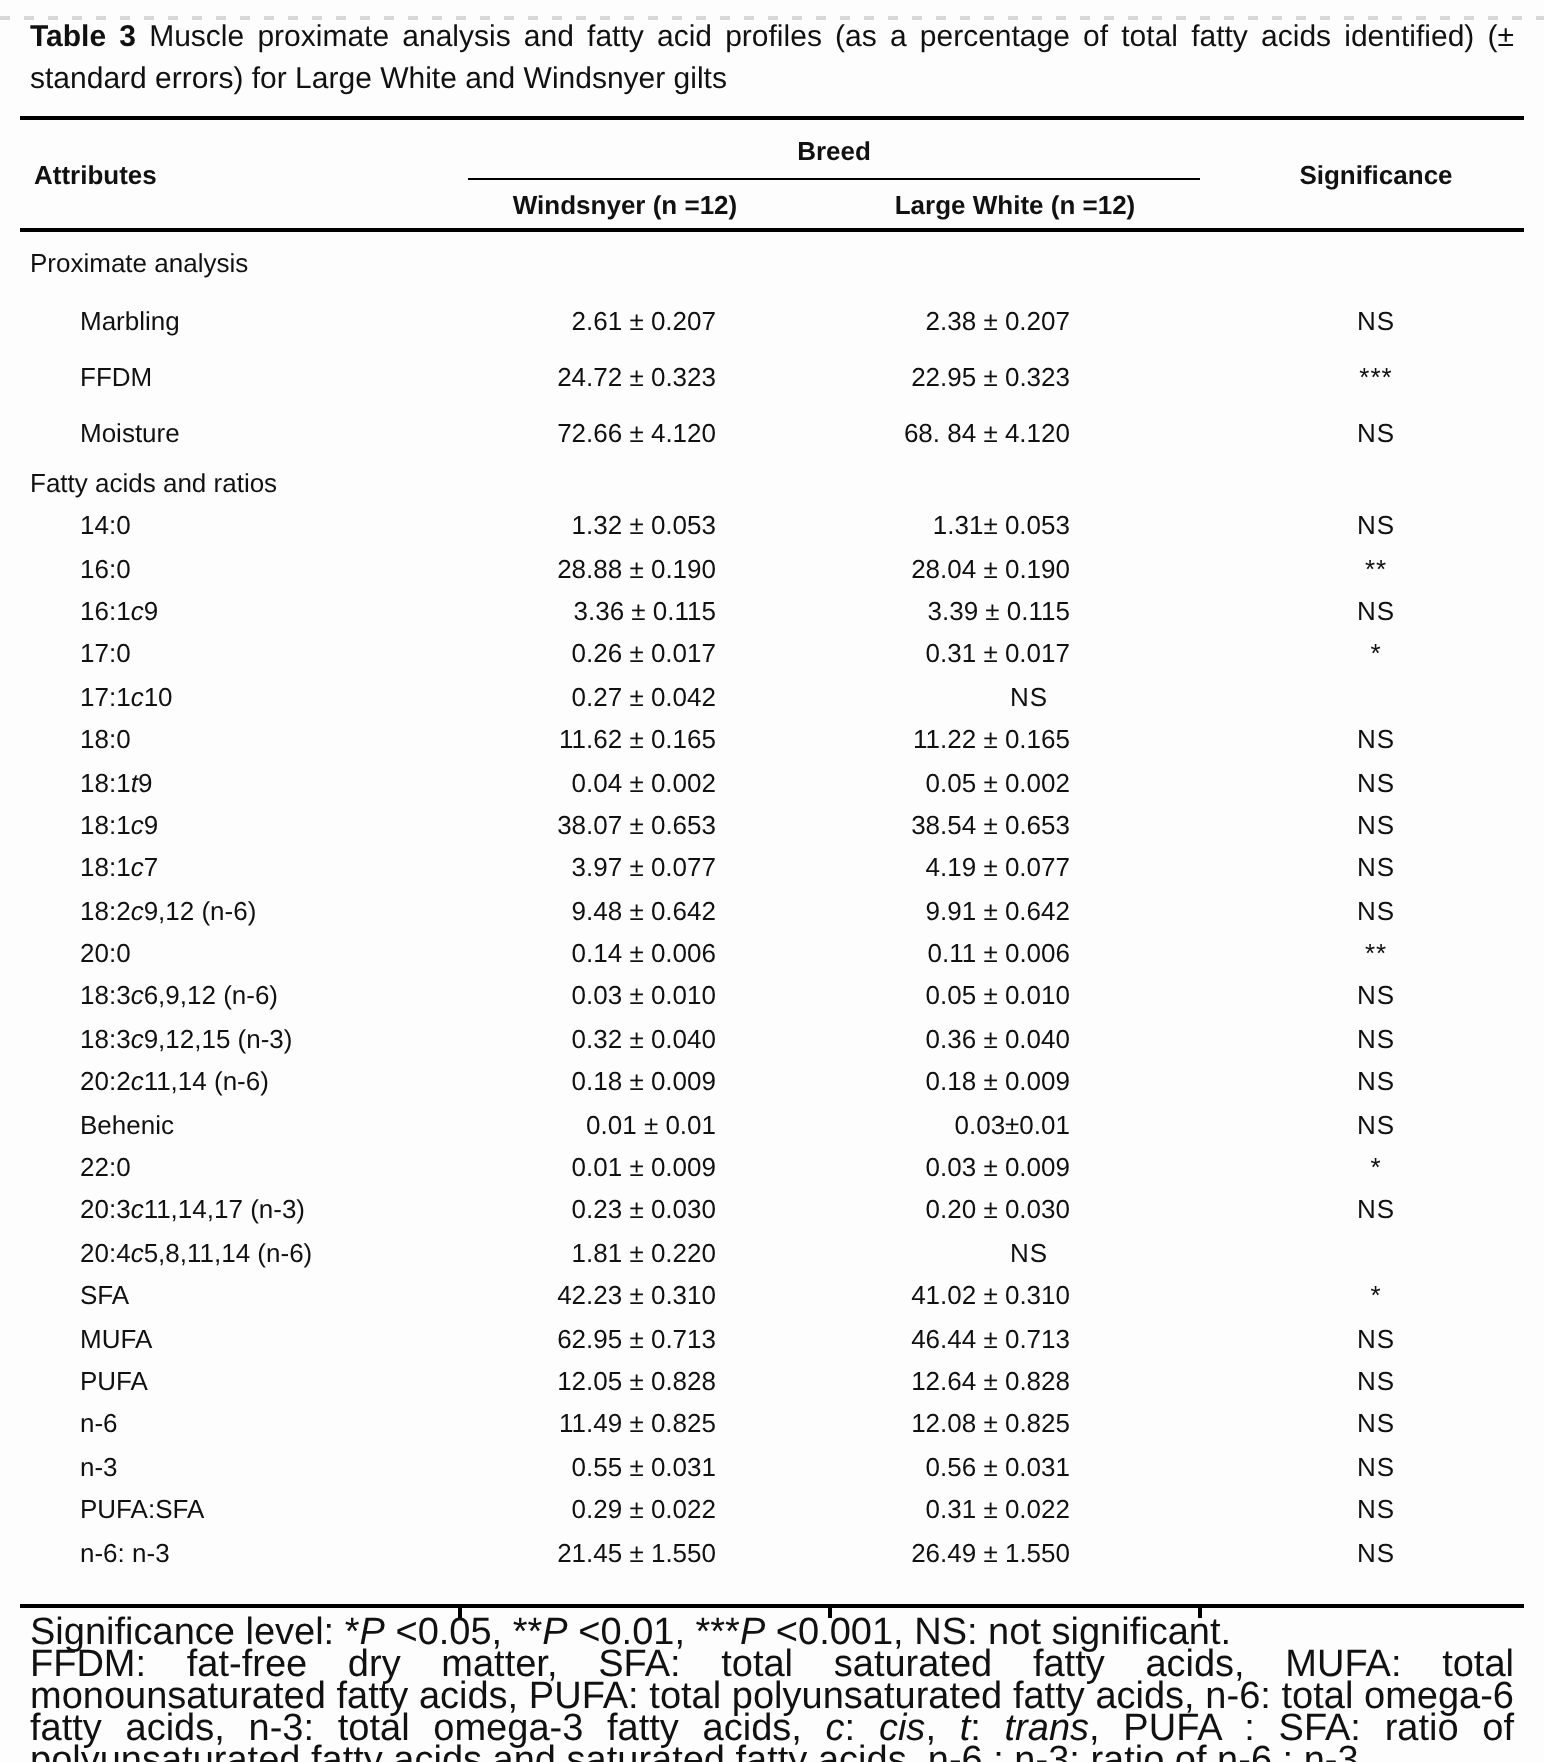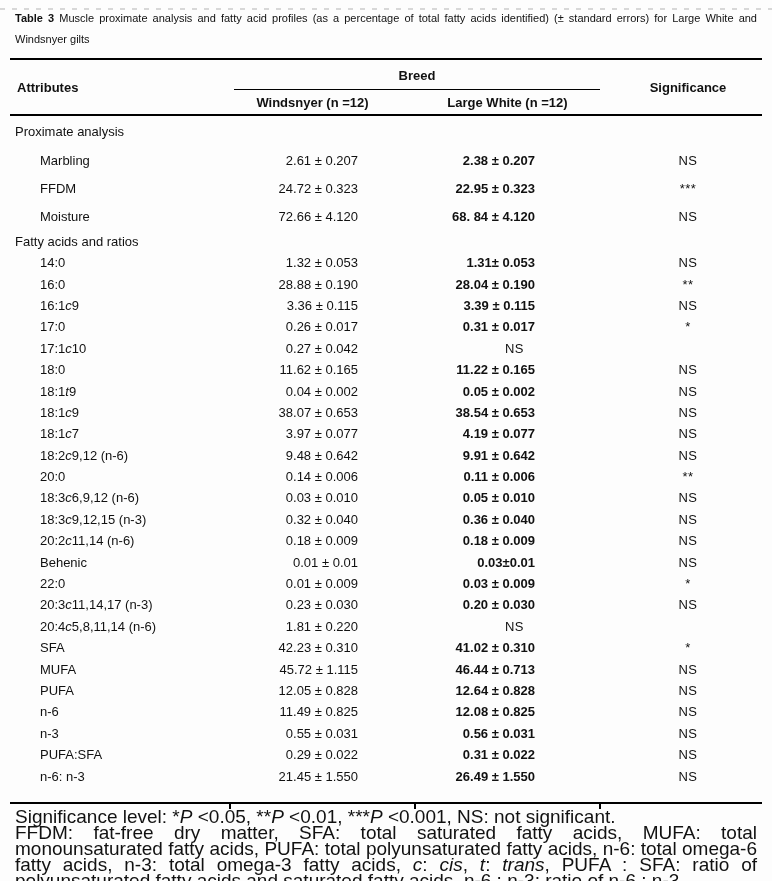--- a/index.html
+++ b/index.html
@@ -16,21 +16,21 @@
   .scan-artifact{
     position:absolute;top:0;left:0;right:0;height:2px;
     background:repeating-linear-gradient(90deg,#b9b9b9 0 5px,transparent 5px 12px);
     opacity:.55;
   }
   
   .title{
     margin:8px 15px 0 15px;
     text-align:justify;
     line-height:21px;
-    font-size:11px;
+    font-size:15px;
   }
   .title b{font-weight:bold;}
   
   .tablewrap{position:relative;margin:8px 10px 0 10px;}
   .thead{
     border-top:2px solid #000;
     border-bottom:2px solid #000;
     display:grid;
     grid-template-columns:220px 370px 1fr;
     height:54px;
@@ -46,21 +46,21 @@
   .tbody{border-bottom:2px solid #000;padding-bottom:15px;}
   .section-row{display:flex;align-items:center;padding-left:5px;}
   .sect-first{height:30px;}
   .sect-next{height:22px;}
   .trow{display:grid;grid-template-columns:220px 185px 185px 1fr;align-items:center;}
   .row-prox{height:28px;}
   .row-fat{height:21.4px;}
   .cell-attr{padding-left:30px;}
   .cell-val{text-align:right;}
   .cell-w{padding-right:57px;}
-  .cell-lw{padding-right:65px;font-weight:bold;}
+  .cell-lw{padding-right:65px;}
   .cell-sig{text-align:center;padding-left:14px;letter-spacing:.5px;}
   .tick{position:absolute;width:2px;height:5px;background:#000;bottom:-5px;}
   .tick1{left:219px;}
   .tick2{left:404px;}
   .tick3{left:589px;}
   
   .footnotes{margin:5px 15px 0 15px;line-height:16px;font-size:19px;}
   .fn-just{text-align:justify;}
   i{font-style:italic;}
 </style>
@@ -213,21 +213,21 @@
           <div class="cell-sig">NS</div>
         </div>
         <div class="trow row-fat">
           <div class="cell-attr">SFA</div>
           <div class="cell-val cell-w">42.23 ± 0.310</div>
           <div class="cell-val cell-lw">41.02 ± 0.310</div>
           <div class="cell-sig">*</div>
         </div>
         <div class="trow row-fat">
           <div class="cell-attr">MUFA</div>
-          <div class="cell-val cell-w">45.72 ± 1.115</div>
+          <div class="cell-val cell-w">62.95 ± 0.713</div>
           <div class="cell-val cell-lw">46.44 ± 0.713</div>
           <div class="cell-sig">NS</div>
         </div>
         <div class="trow row-fat">
           <div class="cell-attr">PUFA</div>
           <div class="cell-val cell-w">12.05 ± 0.828</div>
           <div class="cell-val cell-lw">12.64 ± 0.828</div>
           <div class="cell-sig">NS</div>
         </div>
         <div class="trow row-fat">

